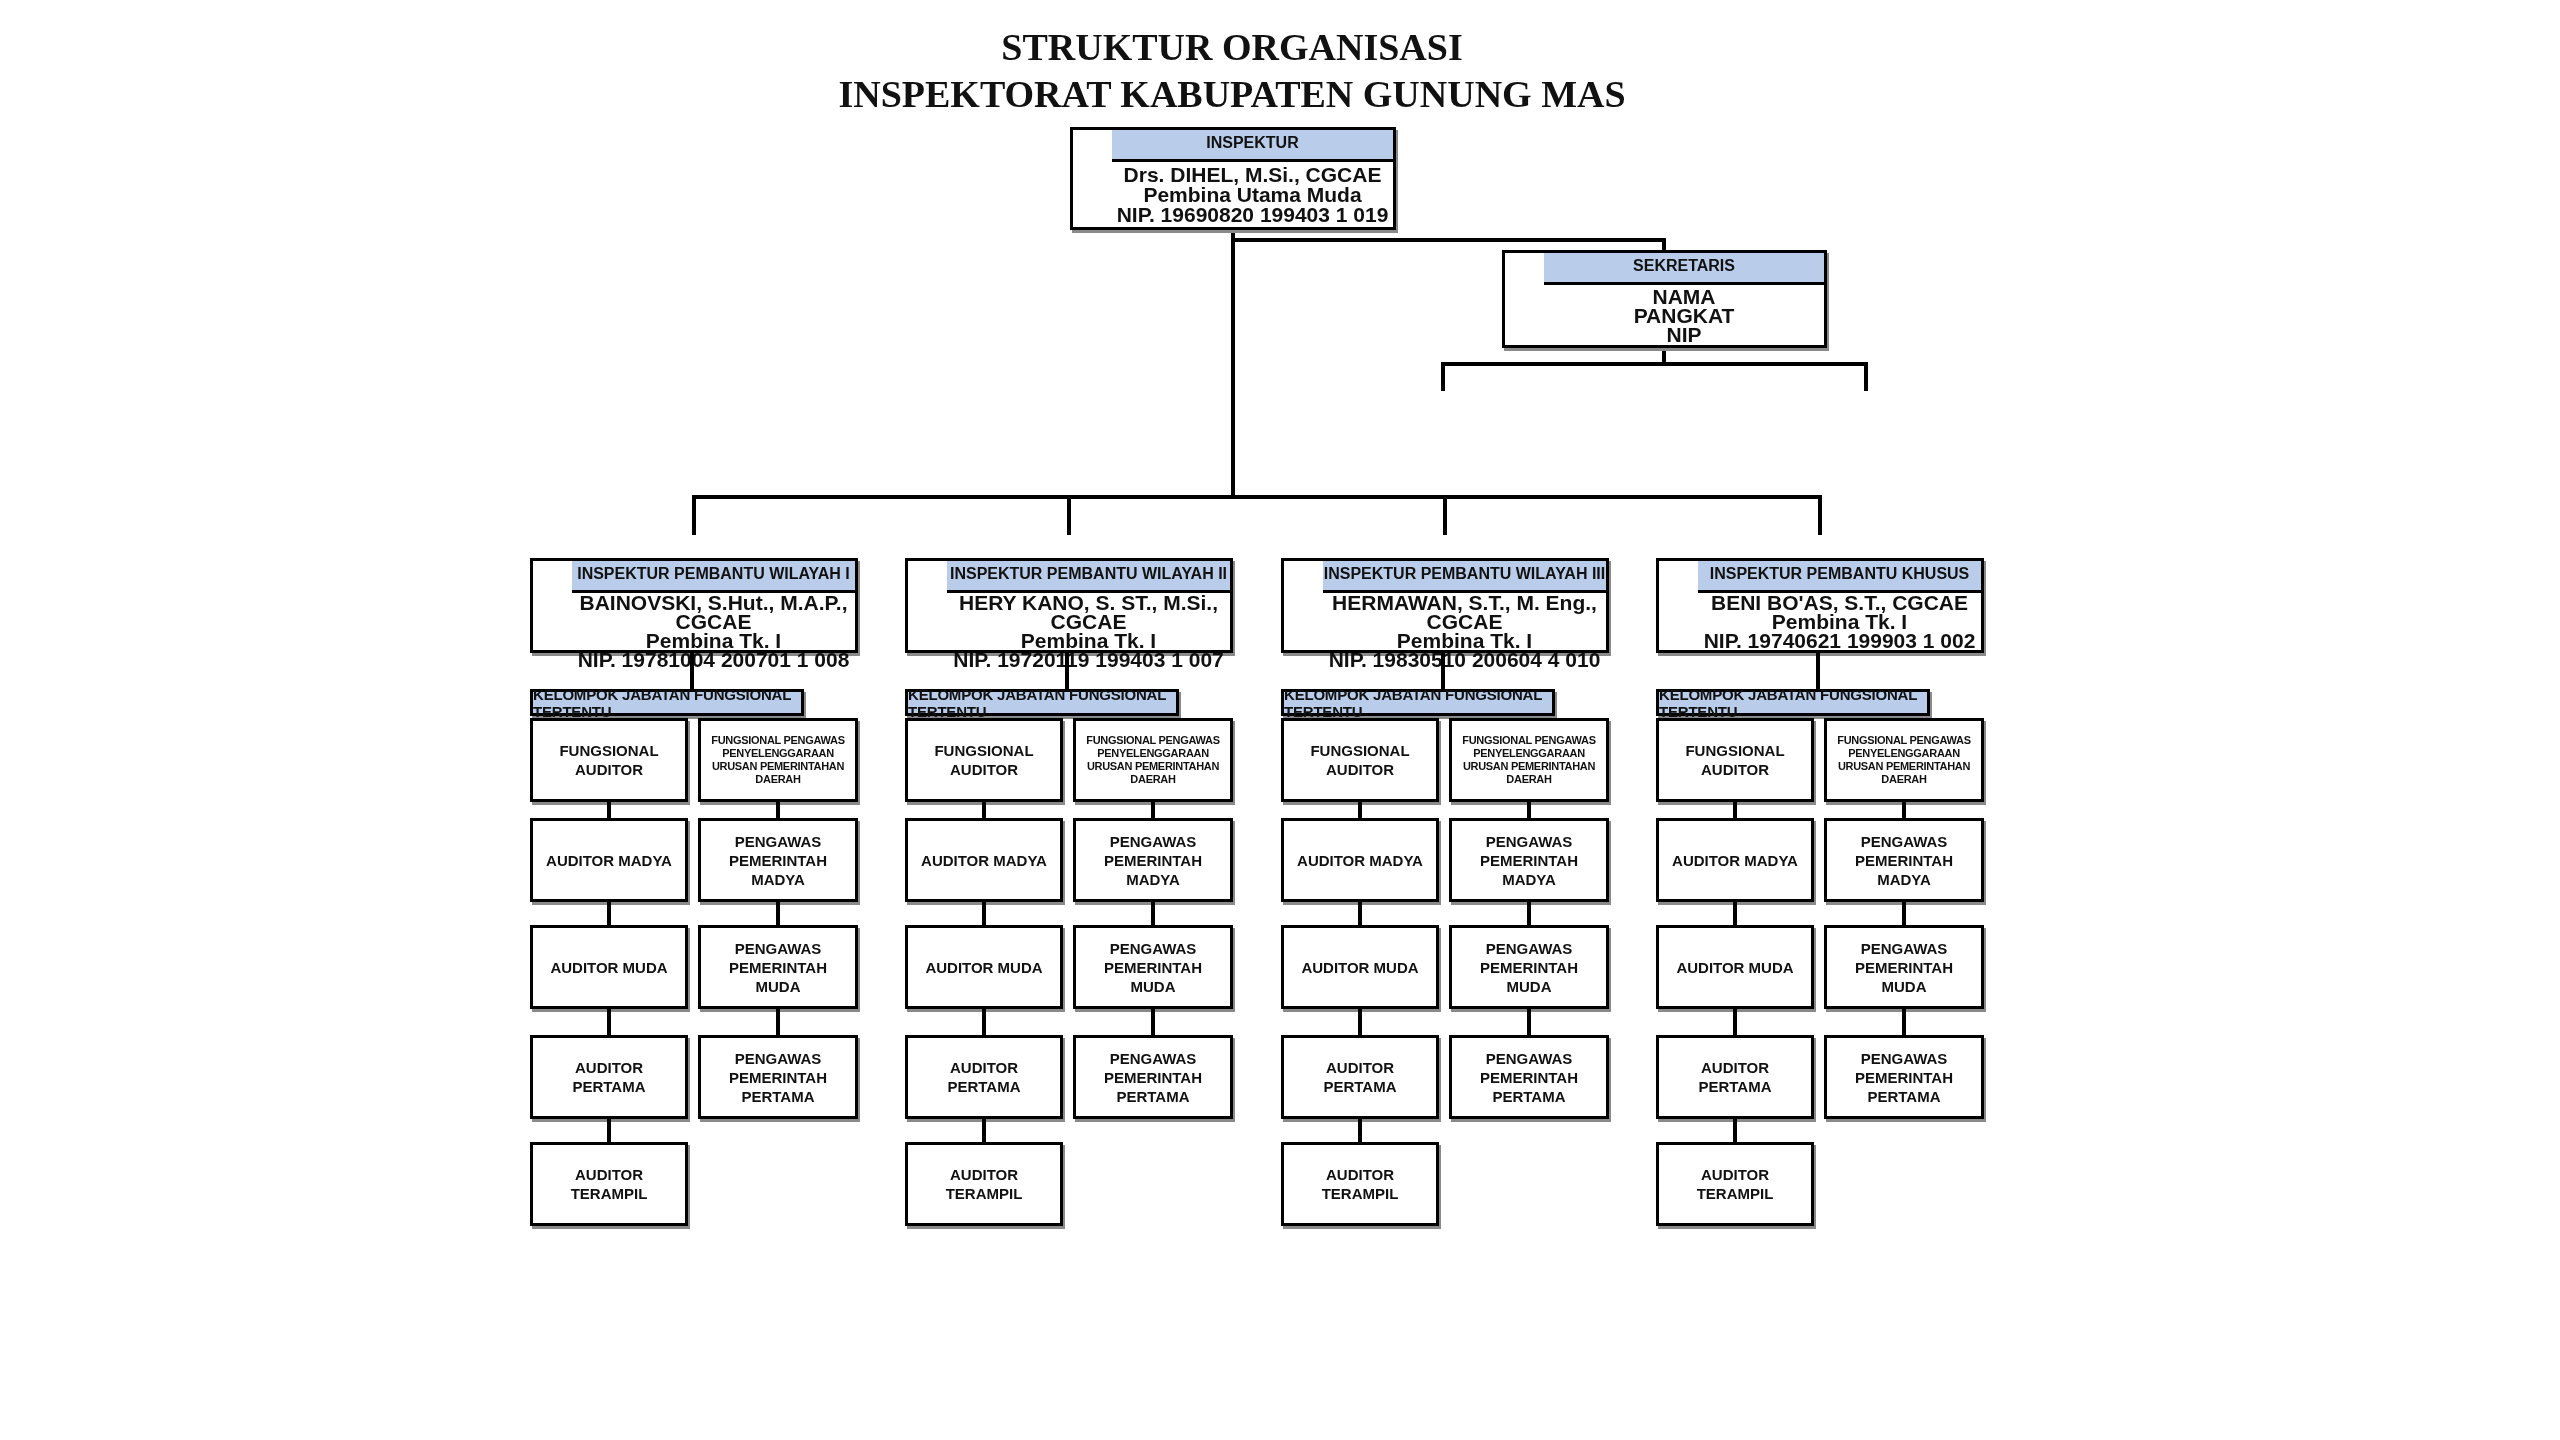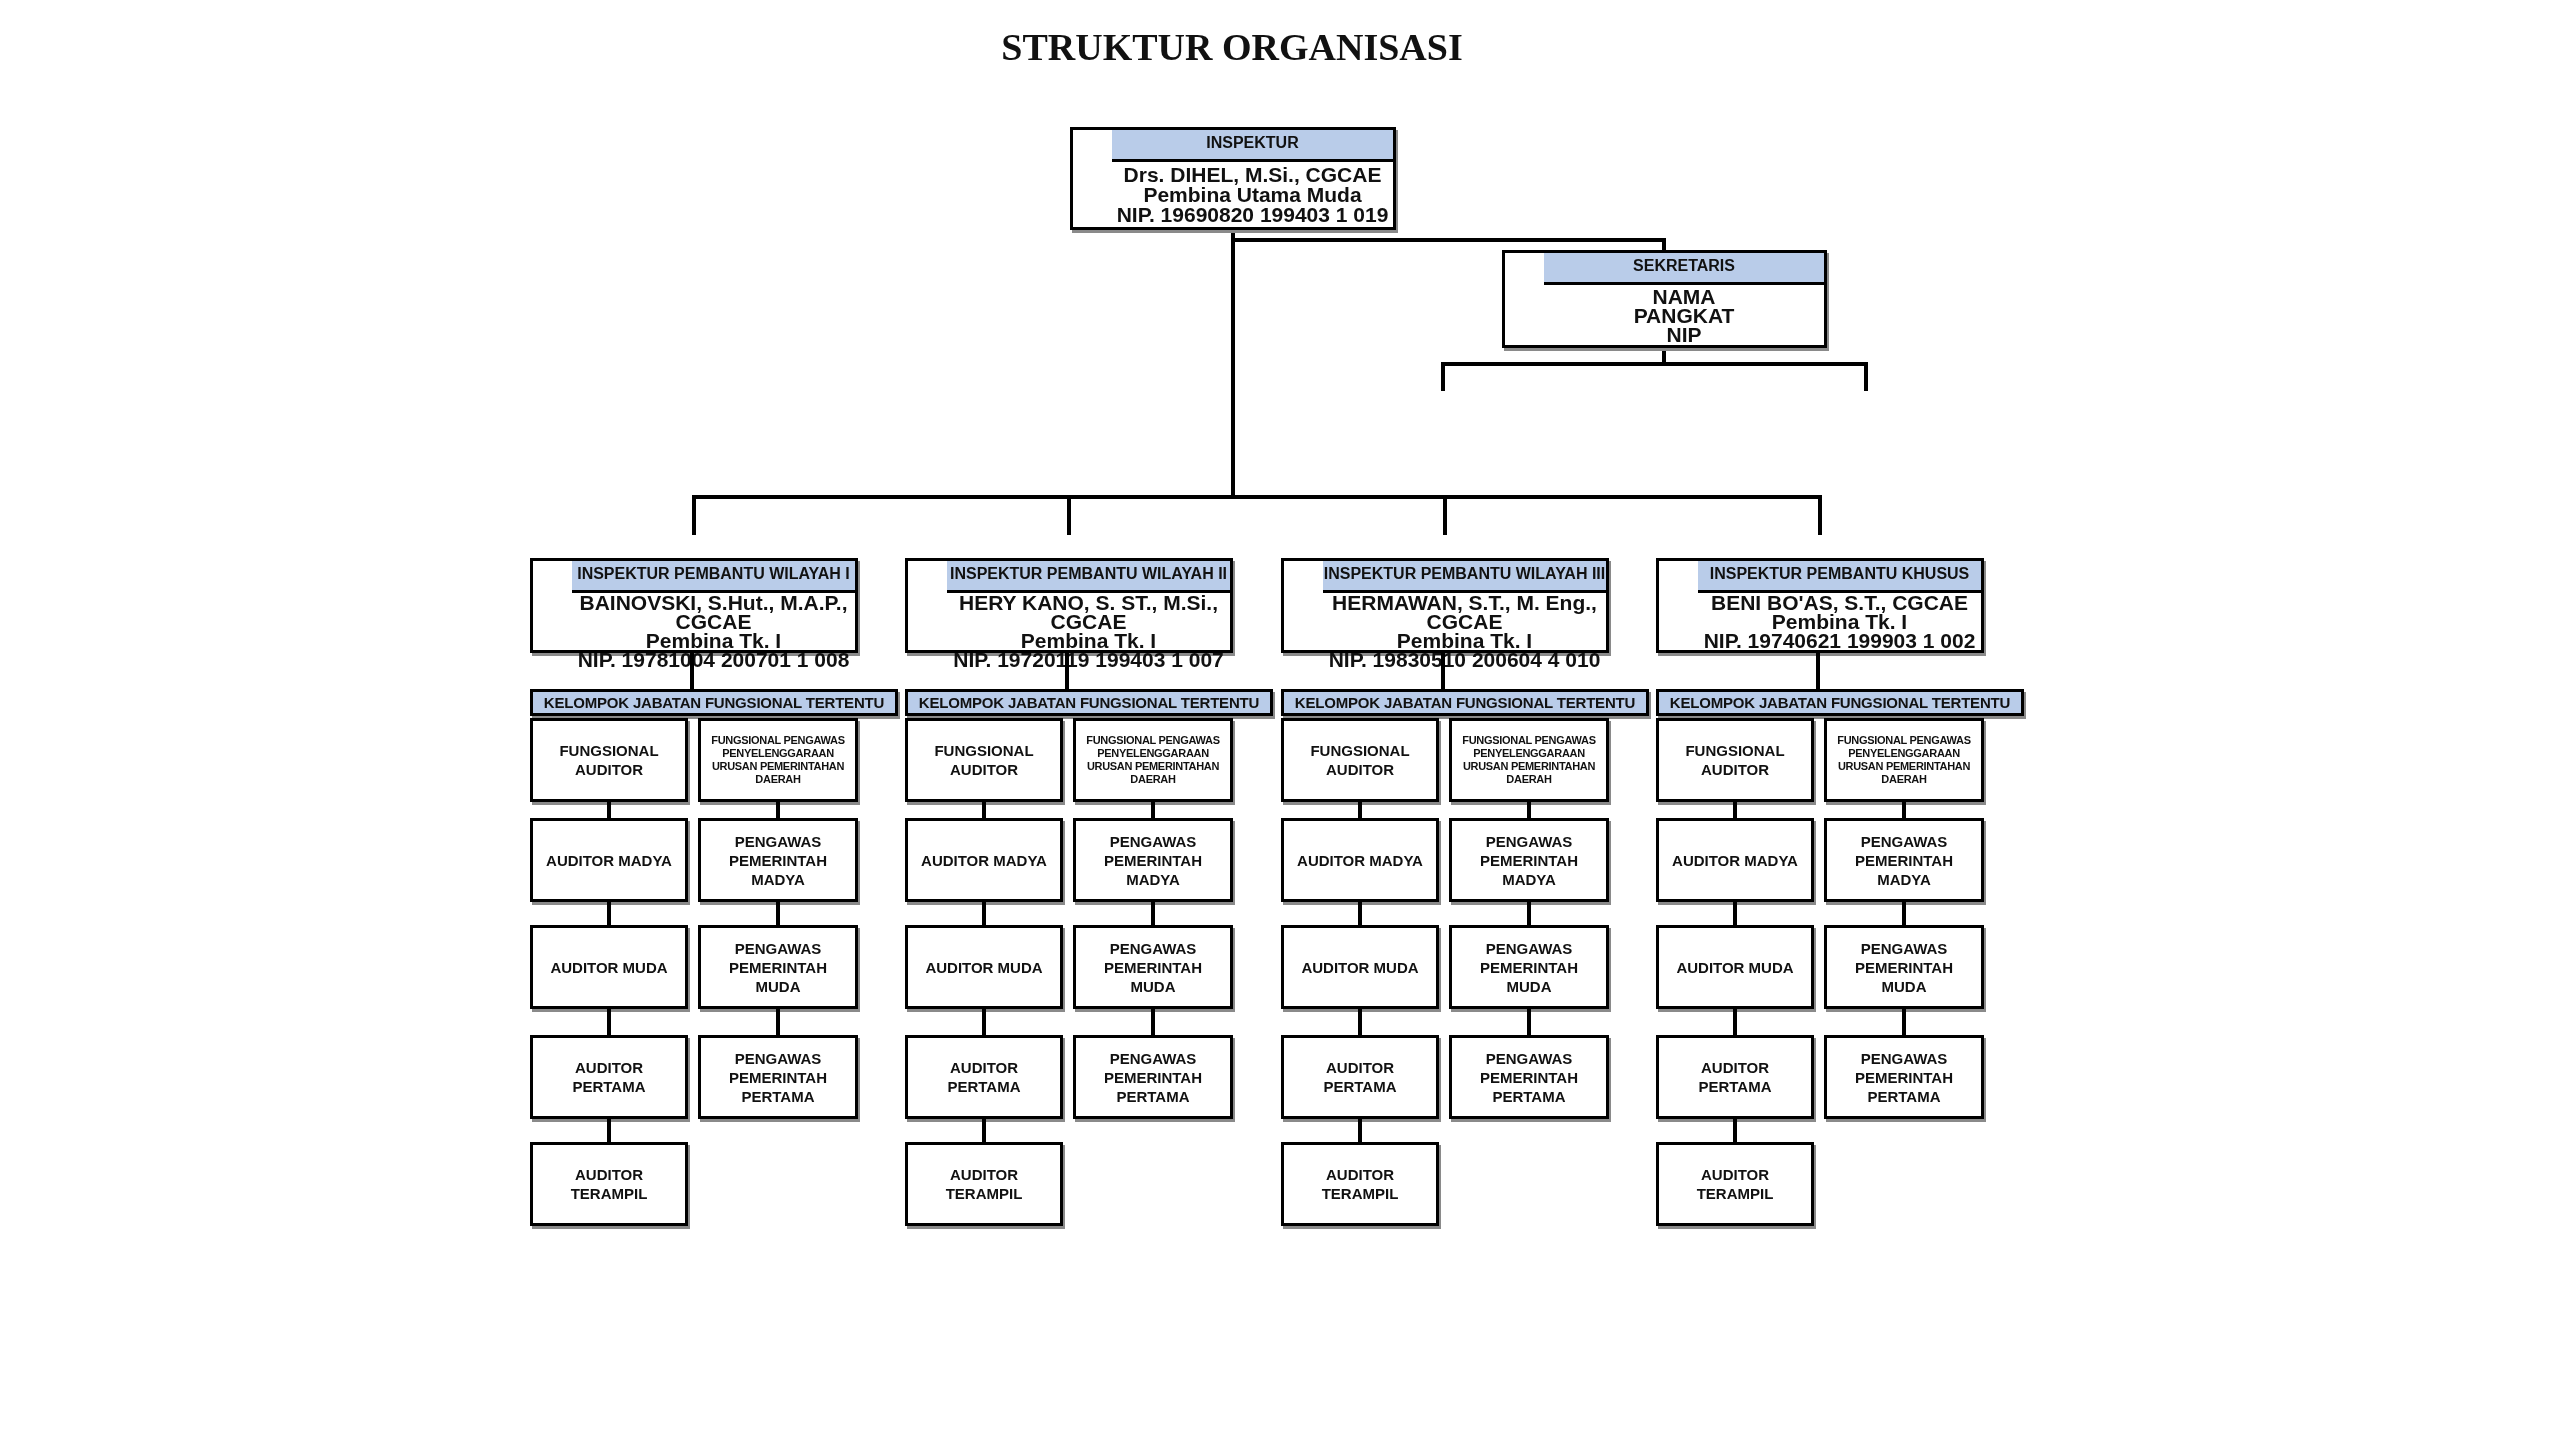--- a/index.html
+++ b/index.html
@@ -7,40 +7,41 @@
           font-family:"Liberation Sans",sans-serif;color:#111;}
   .title{position:absolute;left:432px;top:24px;width:1600px;text-align:center;
          font-family:"Liberation Serif",serif;font-weight:700;font-size:38px;line-height:47px;color:#111;}
   .conn{position:absolute;background:#000;}
   .box{position:absolute;background:#fff;border:3px solid #000;box-sizing:border-box;
        box-shadow:2px 3px 0 #8a8a8a;display:flex;flex-direction:column;padding-left:39px;}
   .hdr{background:#b9cce9;border-bottom:3px solid #000;font-weight:700;text-align:center;
        font-size:16px;line-height:26px;height:29px;flex:0 0 auto;}
   .bdy{flex:1;display:flex;flex-direction:column;justify-content:center;align-items:center;
        text-align:center;font-weight:700;font-size:21px;line-height:20px;}
-  .band{position:absolute;height:27px;width:368px;left:0;background:#b9cce9;border:3px solid #000;
+  .band{position:absolute;height:27px;width:274px;left:0;background:#b9cce9;border:3px solid #000;
         box-sizing:border-box;box-shadow:2px 3px 0 #8a8a8a;display:flex;align-items:center;
         justify-content:center;font-weight:700;font-size:15px;letter-spacing:-0.2px;}
   .sub{position:absolute;height:84px;background:#fff;border:3px solid #000;box-sizing:border-box;
        box-shadow:2px 3px 0 #8a8a8a;display:flex;align-items:center;justify-content:center;
        text-align:center;font-weight:700;font-size:15px;line-height:19px;padding:2px 4px;}
   .lpos{left:0;width:158px;}
   .rpos{left:168px;width:160px;}
   .cond{font-size:11px;line-height:13px;letter-spacing:-0.3px;}
   .col{position:absolute;top:558px;width:328px;height:680px;}
   .pembantu{left:0;top:0;width:328px;height:95px;}
   .cstub{position:absolute;width:4px;background:#000;}
 </style>
 </head>
 <body>
 
 <div id="canvas">
 
   <div class="title">
     <div>STRUKTUR ORGANISASI</div>
+    <div>INSPEKTORAT KABUPATEN GUNUNG MAS</div>
   </div>
 
   <div class="conn" style="left:1231px;top:229px;width:4px;height:270px"></div>
   <div class="conn" style="left:1231px;top:238px;width:435px;height:4px"></div>
   <div class="conn" style="left:1662px;top:238px;width:4px;height:14px"></div>
   <div class="conn" style="left:1662px;top:346px;width:4px;height:20px"></div>
   <div class="conn" style="left:1441px;top:362px;width:427px;height:4px"></div>
   <div class="conn" style="left:1441px;top:362px;width:4px;height:29px"></div>
   <div class="conn" style="left:1864px;top:362px;width:4px;height:29px"></div>
   <div class="conn" style="left:692px;top:495px;width:1130px;height:4px"></div>

